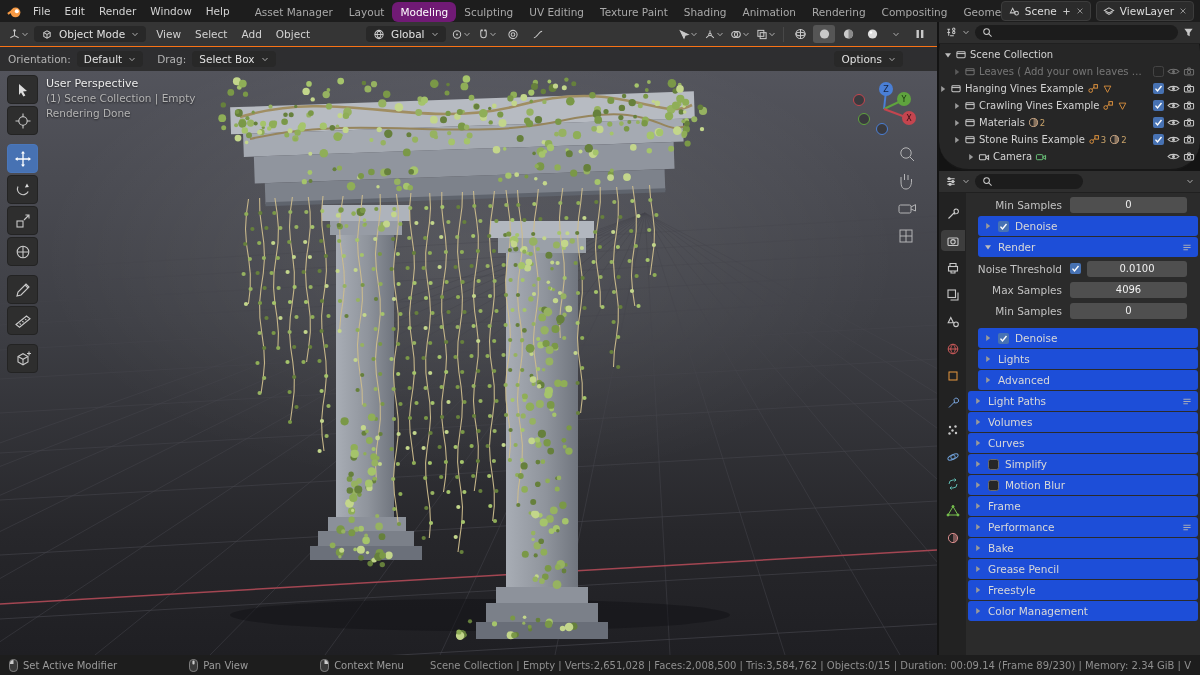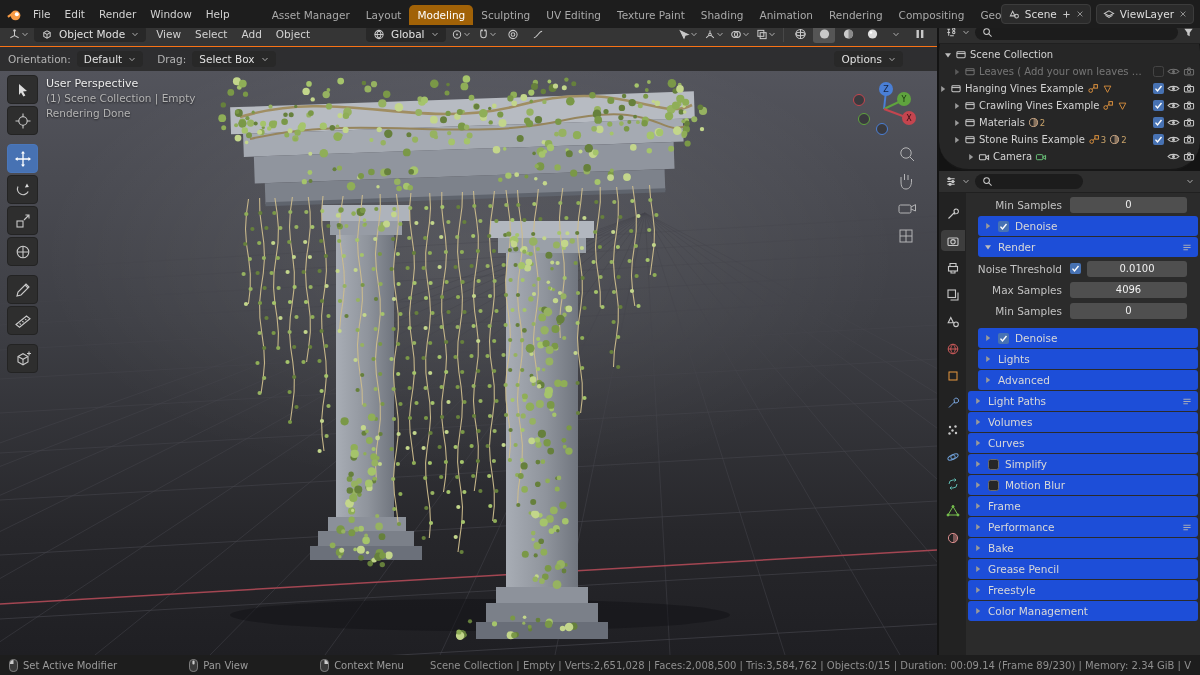--- a/index.html
+++ b/index.html
@@ -1,25 +1,25 @@
 <!DOCTYPE html>
 <html><head>
 <meta charset="utf-8">
 <style>
   html,body{margin:0;padding:0;background:#101010;}
   #app{position:relative;width:1200px;height:675px;background:#141414;overflow:hidden;
        font-family:"DejaVu Sans",sans-serif;font-size:11px;color:#cfcfcf;-webkit-font-smoothing:antialiased;}
   
-  #topbar{position:absolute;top:0;left:0;width:1200px;height:28px;background:#1d1d1d;
+  #topbar{position:absolute;top:0;left:0;width:1200px;height:22px;background:#1d1d1d;
           display:flex;align-items:center;padding:0 6px;box-sizing:border-box;z-index:9;}
   .logo{display:flex;align-items:center;margin-right:4px;}
   .menu-item{padding:1px 7px;color:#d2d2d2;border-radius:3px;white-space:nowrap;font-size:10.5px;}
-  #workspaces{display:flex;align-items:flex-end;height:22px;margin-left:27px;flex:1;overflow:hidden;}
+  #workspaces{display:flex;align-items:flex-end;height:22px;margin-left:10px;flex:1;overflow:hidden;}
   .ws{padding:4px 8px 4px;color:#a9a9a9;font-size:10.5px;white-space:nowrap;border-radius:5px 5px 0 0;}
-  .ws.active{background:#a16207;color:#fff;}
+  .ws.active{background:#701a75;color:#fff;border-radius:6px;}
   .top-right{margin-left:auto;display:flex;gap:5px;align-items:center;flex:none;}
   .pill{background:#2b2b2b;border:1px solid #3c3c3c;border-radius:4px;padding:1px 6px;display:flex;
         align-items:center;gap:5px;font-size:10.5px;color:#ddd;white-space:nowrap;height:16px;}
   
   #vpheader{position:absolute;top:22px;left:0;width:937px;height:25px;background:#353535;
             border-bottom:1px solid #f97316;display:flex;align-items:center;gap:3px;
             padding:0 6px;box-sizing:border-box;z-index:8;}
   .dropdown{background:#282828;border-radius:4px;padding:2px 7px;display:flex;align-items:center;gap:6px;
             font-size:10.5px;color:#e0e0e0;white-space:nowrap;}
   .hmenu{padding:2px 7px;color:#d2d2d2;font-size:10.5px;}

